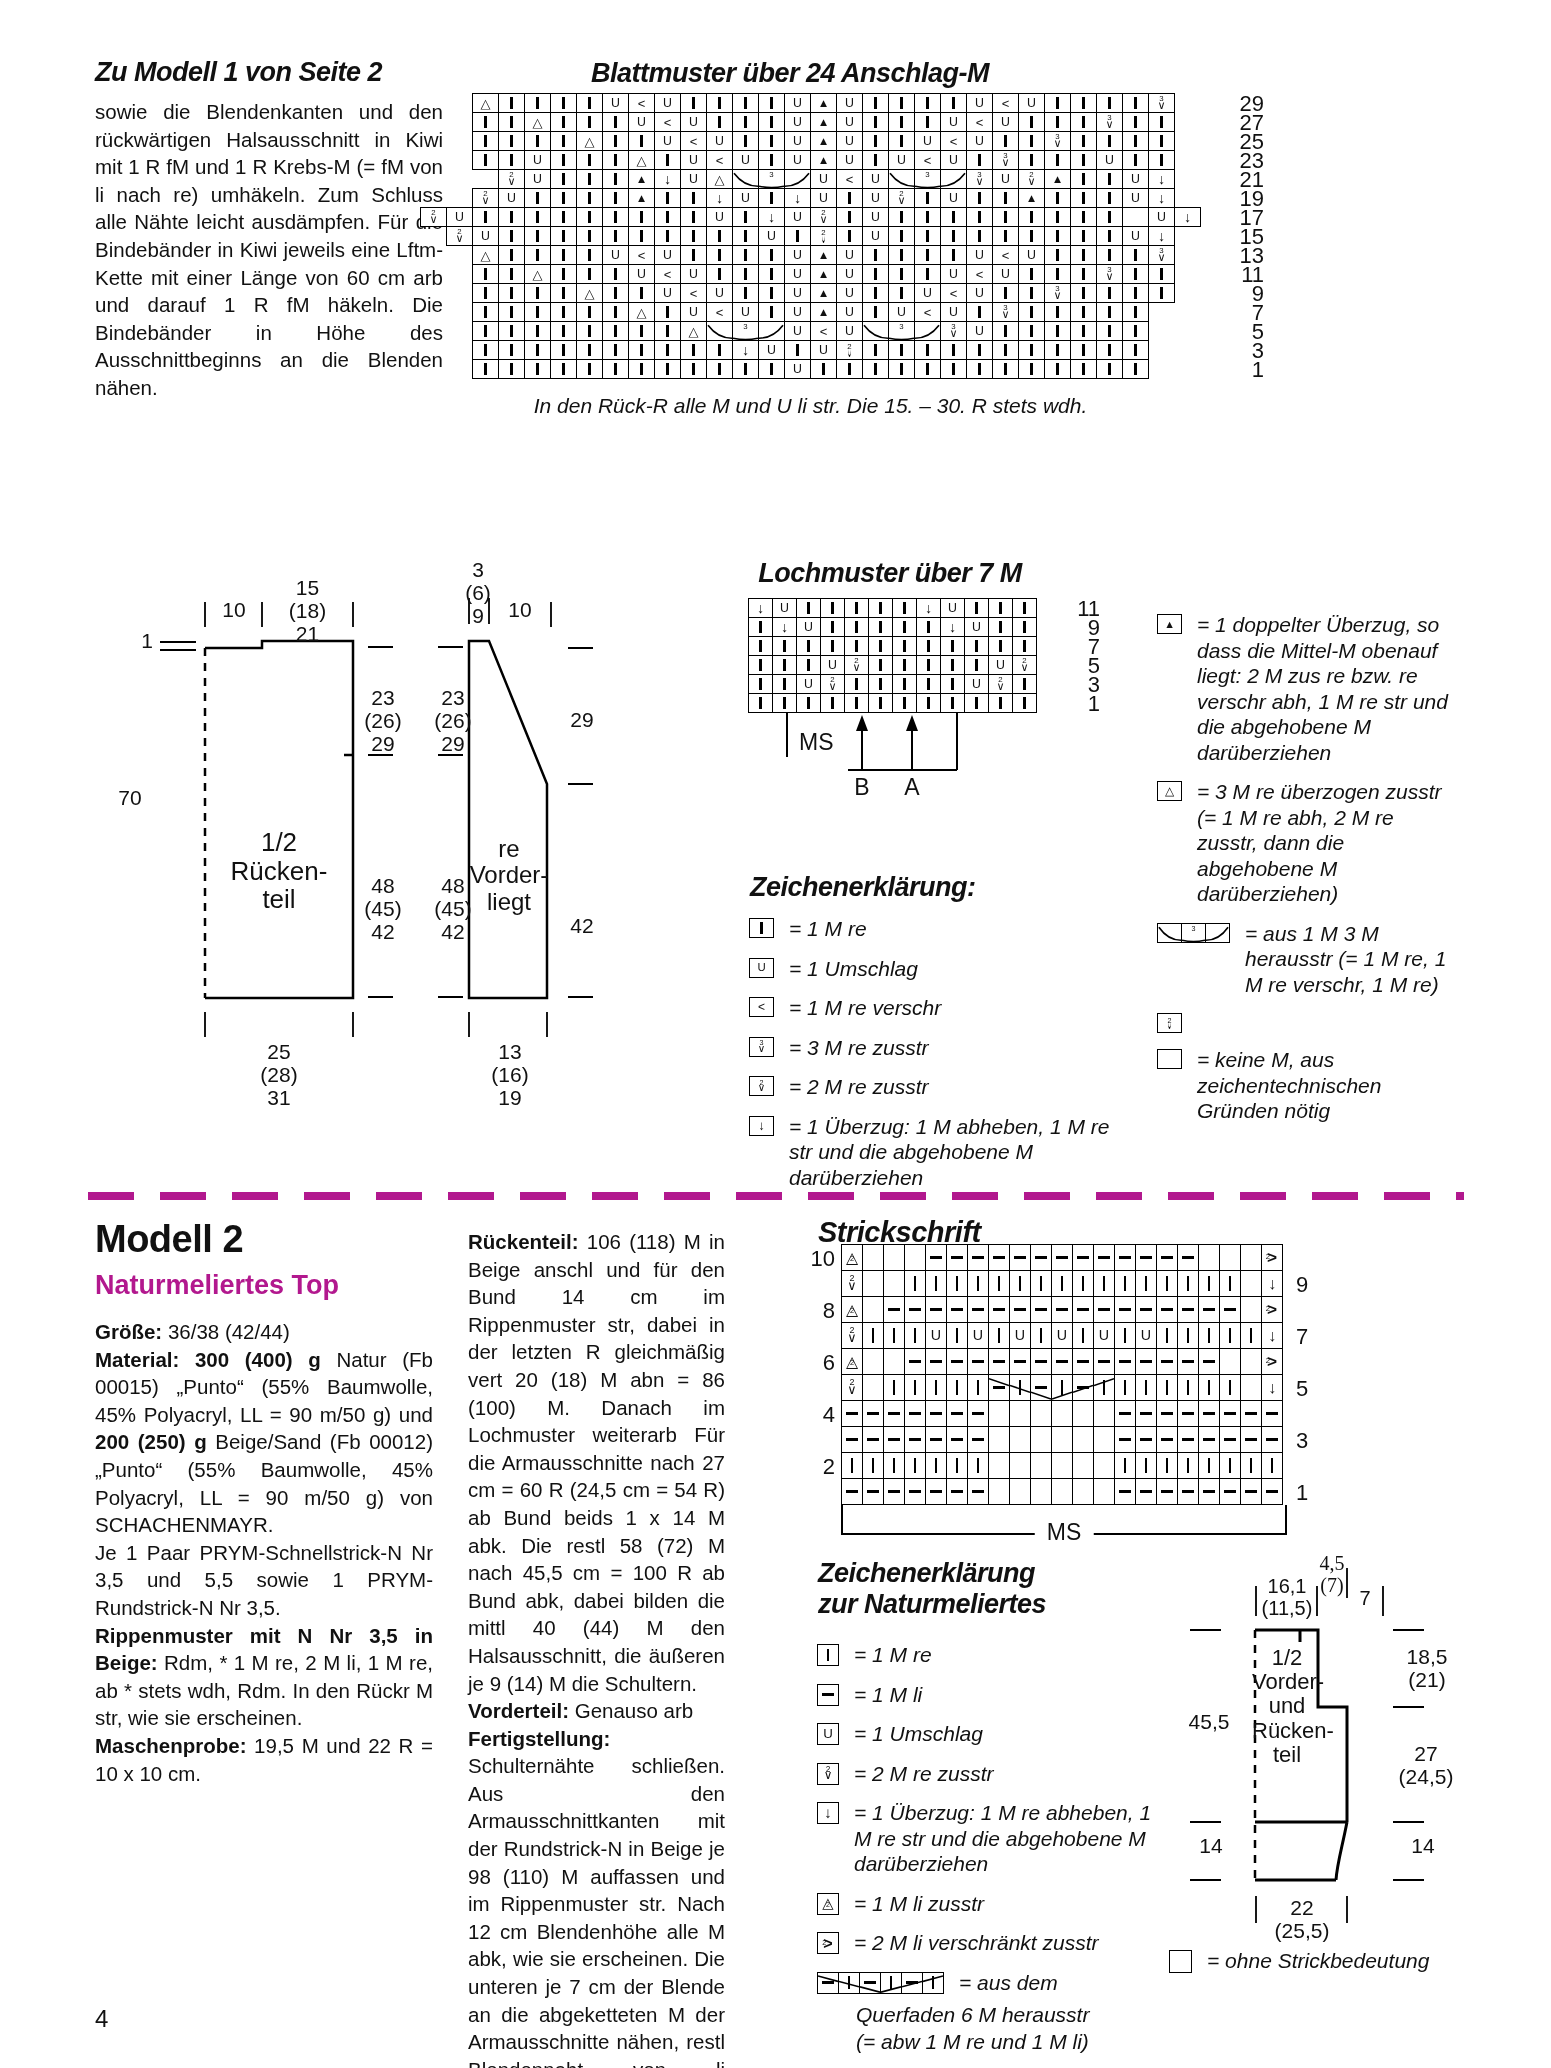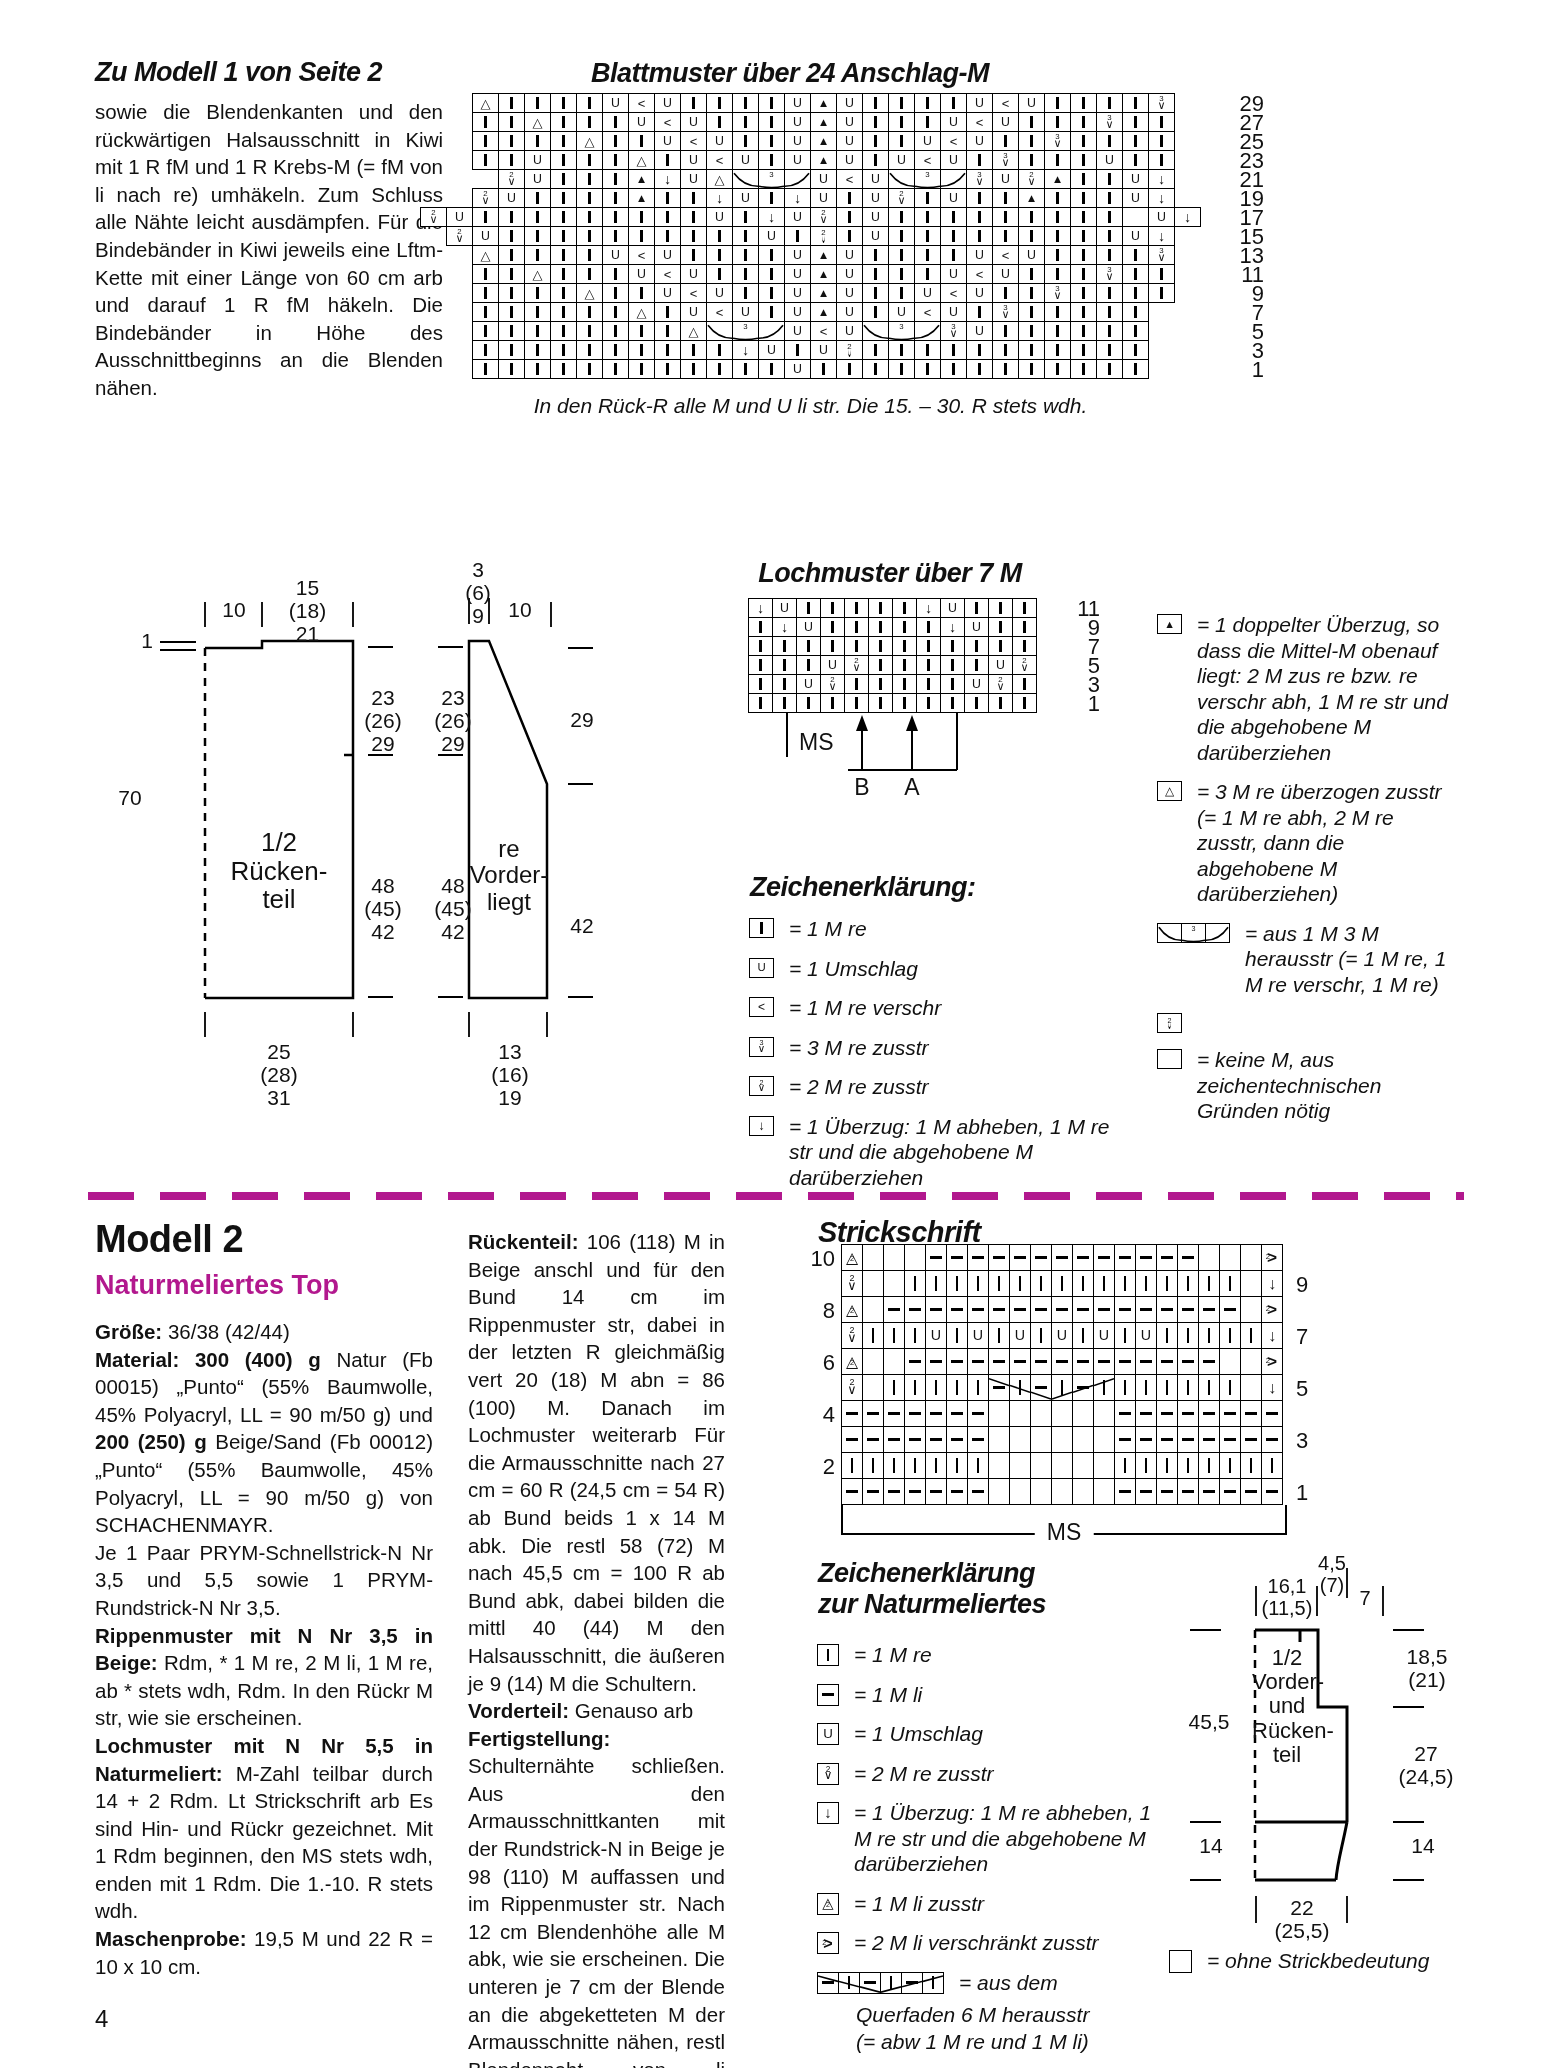--- a/index.html
+++ b/index.html
@@ -1492,21 +1492,21 @@
       <div class="slabel" style="left: 558px; top: 914px; width: 48px;">42</div>
       <div class="slabel" style="left: 455px; top: 1040px; width: 110px;">13
 (16)
 19</div>
       <div class="slabel" style="left: 205px; top: 828px; width: 148px; font-size: 26px;">1/2
 Rücken-
 teil</div>
       <div class="slabel" style="left: 468px; top: 836px; width: 82px; font-size: 24px;">re
 Vorder-
 liegt</div>
-      <div class="slabel" style="left: 1292px; top: 1552px; width: 80px; font-size: 20px;">4,5
+      <div class="slabel" style="left: 1292px; top: 1552px; width: 80px; font-size: 20px; font-family: Liberation Serif, serif;">4,5
 (7)</div>
       <div class="slabel" style="left: 1247px; top: 1575px; width: 80px; font-size: 20px;">16,1
 (11,5)</div>
       <div class="slabel" style="left: 1346px; top: 1587px; width: 38px; font-size: 20px;">7</div>
       <div class="slabel" style="left: 1180px; top: 1710px; width: 58px;">45,5</div>
       <div class="slabel" style="left: 1392px; top: 1645px; width: 70px;">18,5
 (21)</div>
       <div class="slabel" style="left: 1384px; top: 1742px; width: 84px;">27
 (24,5)</div>
       <div class="slabel" style="left: 1398px; top: 1834px; width: 50px;">14</div>
@@ -1910,21 +1910,20 @@
 
   <div class="divider abs" id="divider" style="left: 88px; top: 1192px; width: 1376px; background: repeating-linear-gradient(90deg, rgb(178, 24, 142) 0px, rgb(178, 24, 142) 46px, transparent 46px, transparent 72px);"></div>
 
   <h1 class="hmod abs" style="left:95px;top:1218px">Modell 2</h1>
   <h2 class="hsub abs" id="model2-subtitle" style="left: 95px; top: 1270px; color: rgb(178, 24, 142);">Naturmeliertes Top</h2>
   <div id="m2col1" class="body-text abs" style="left:95px;top:1318px;width:338px">
       <p><b>Größe:</b> 36/38 (42/44)</p>
       <p><b>Material: 300 (400) g</b> Natur (Fb 00015) „Punto“ (55% Baumwolle, 45% Polyacryl, LL = 90 m/50 g) und <b>200 (250) g</b> Beige/Sand (Fb 00012) „Punto“ (55% Baumwolle, 45% Polyacryl, LL = 90 m/50 g) von SCHACHENMAYR.</p>
       <p>Je 1 Paar PRYM-Schnellstrick-N Nr 3,5 und 5,5 sowie 1 PRYM-Rundstrick-N Nr 3,5.</p>
       <p><b>Rippenmuster mit N Nr 3,5 in Beige:</b> Rdm, * 1 M re, 2 M li, 1 M re, ab * stets wdh, Rdm. In den Rückr M str, wie sie erscheinen.</p>
-      <p><b>Lochmuster mit N Nr 5,5 in Naturmeliert:</b> M-Zahl teilbar durch 14 + 2 Rdm. Lt Strickschrift arb Es sind Hin- und Rückr gezeichnet. Mit 1 Rdm beginnen, den MS stets wdh, enden mit 1 Rdm. Die 1.-10. R stets wdh.</p>
       <p><b>Maschenprobe:</b> 19,5 M und 22 R = 10 x 10 cm.</p>
     </div>
   <div id="m2col2" class="body-text abs" style="left:468px;top:1228px;width:257px">
       <p><b>Rückenteil:</b> 106 (118) M in Beige anschl und für den Bund 14 cm im Rippenmuster str, dabei in der letzten R gleichmäßig vert 20 (18) M abn = 86 (100) M. Danach im Lochmuster weiterarb Für die Armausschnitte nach 27 cm = 60 R (24,5 cm = 54 R) ab Bund beids 1 x 14 M abk. Die restl 58 (72) M nach 45,5 cm = 100 R ab Bund abk, dabei bilden die mittl 40 (44) M den Halsausschnitt, die äußeren je 9 (14) M die Schultern.</p>
       <p><b>Vorderteil:</b> Genauso arb</p>
       <p><b>Fertigstellung:</b> Schulternähte schließen. Aus den Armausschnittkanten mit der Rundstrick-N in Beige je 98 (110) M auffassen und im Rippenmuster str. Nach 12 cm Blendenhöhe alle M abk, wie sie erscheinen. Die unteren je 7 cm der Blende an die abgeketteten M der Armausschnitte nähen, restl Blendennaht von li schließen und die Blende nach außen umschlagen.</p>
     </div>
 
   <h2 class="ht abs" style="left:818px;top:1216px;font-size:29px">Strickschrift</h2>
   <div id="strick-chart" class="abs" style="left:841px;top:1244px;width:442px;height:261px;font-size:15px">

